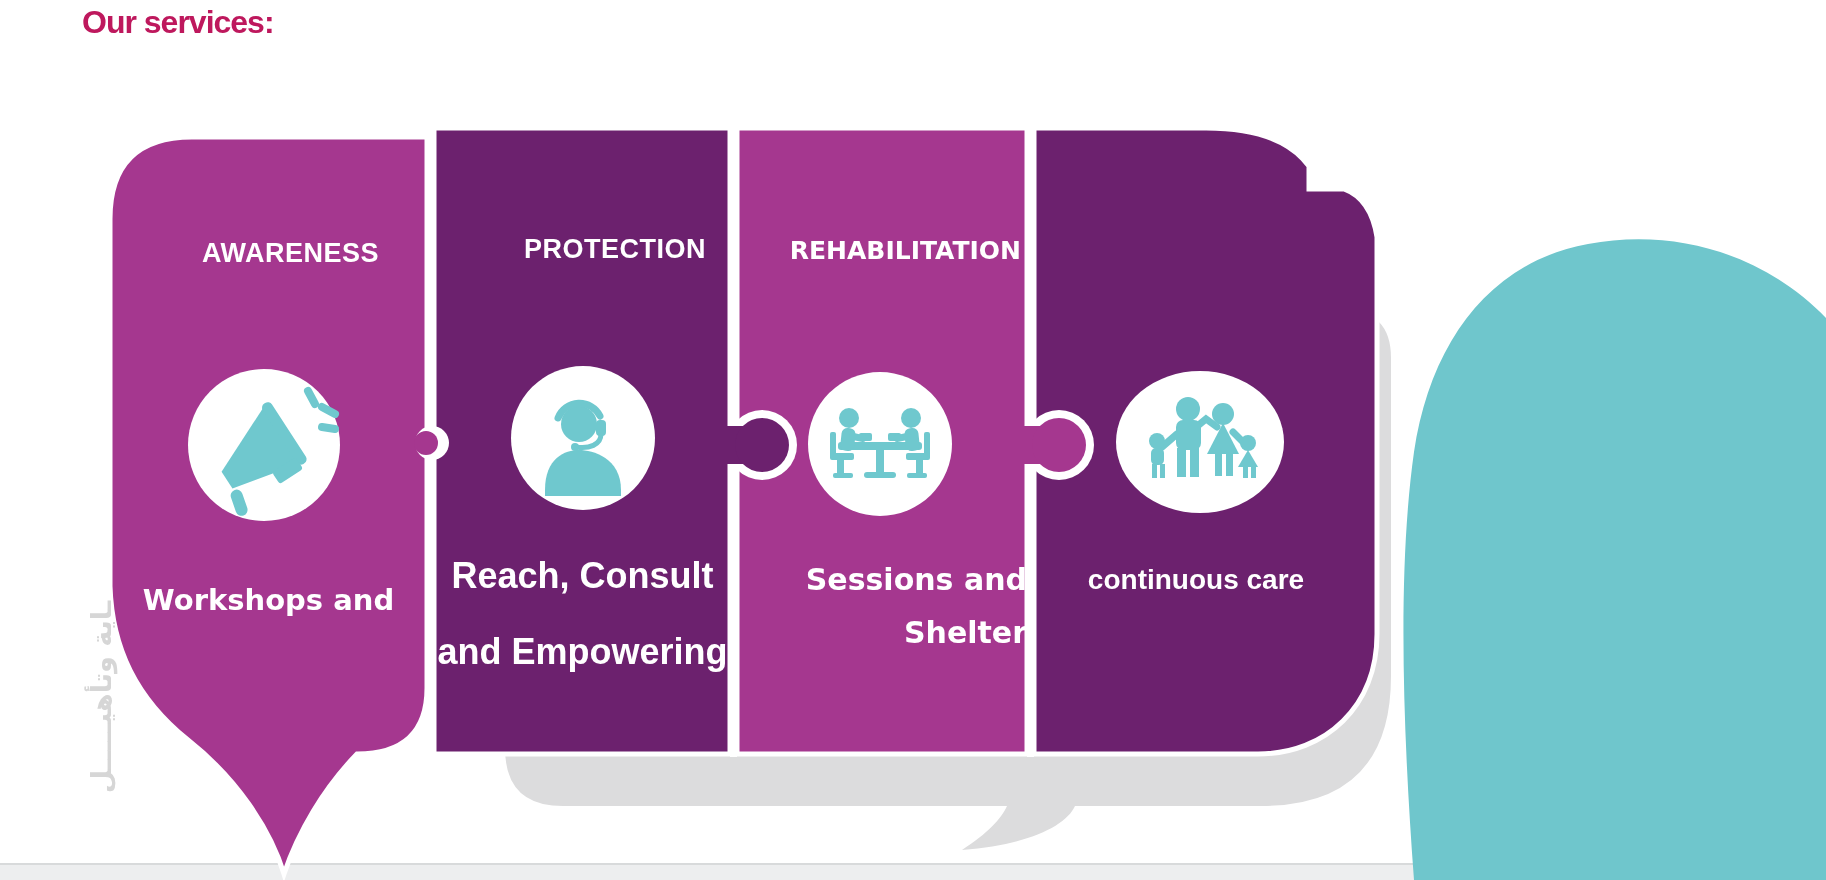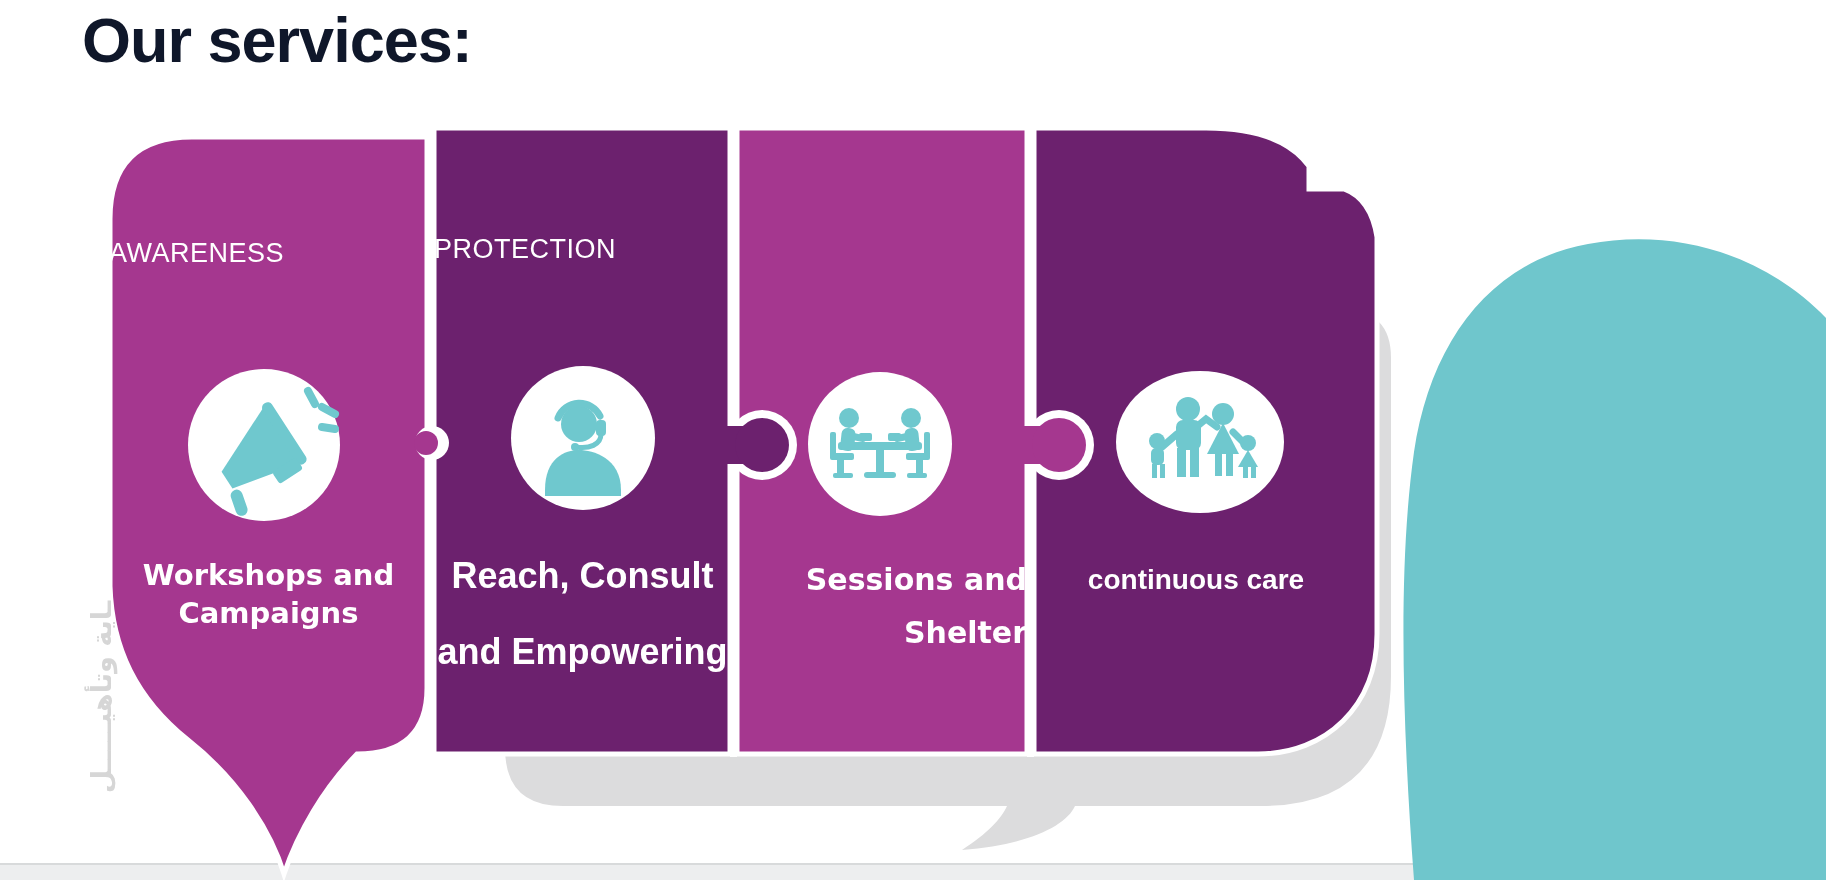--- a/index.html
+++ b/index.html
@@ -1,22 +1,22 @@
 <!DOCTYPE html>
 <html><head>
 <meta charset="utf-8">
 <style>
   html,body{margin:0;padding:0;background:#fff;}
   #canvas{position:relative;width:1826px;height:880px;overflow:hidden;
           font-family:"Liberation Sans",sans-serif;background:#fff;}
   #art{position:absolute;left:0;top:0;}
   .abs{position:absolute;}
-  .page-title{font-size:63px;font-weight:bold;color:#0f172a;letter-spacing:-1px;
+  .page-title{font-size:32px;font-weight:bold;color:#be185d;letter-spacing:-1px;
               font-family:"Liberation Sans",sans-serif;}
-  .panel-header{color:#fff;font-weight:normal;font-size:27px;text-align:left;
+  .panel-header{color:#fff;font-weight:bold;font-size:27px;text-align:right;
                 letter-spacing:.5px;white-space:nowrap;}
   .hdr-round{font-family:"DejaVu Sans",sans-serif;font-size:25px;letter-spacing:0;}
   .panel-desc{color:#fff;font-weight:bold;text-align:center;white-space:nowrap;}
   .desc-round{font-family:"DejaVu Sans",sans-serif;}
   .desc-plain{font-family:"Liberation Sans",sans-serif;}
   .watermark{color:#D6D6D6;font-size:27px;font-weight:bold;text-align:center;
              font-family:"DejaVu Sans",sans-serif;direction:rtl;
              transform:rotate(-90deg);}
 </style>
 </head>
@@ -136,24 +136,24 @@
       <path d="M 50 4 L 40 21 H 60 Z"></path>
       <rect x="45" y="21" width="5" height="11"></rect>
       <rect x="53" y="21" width="5" height="11"></rect>
     </g>
   </svg>
 
   <div class="abs page-title" style="left:82px;top:4px;width:500px;">Our services:</div>
 
   <div class="abs panel-header" style="left:109px;top:238px;width:270px;">AWARENESS</div>
   <div class="abs panel-header" style="left:434px;top:234px;width:272px;">PROTECTION</div>
+  <div class="abs panel-header hdr-round" style="left:737px;top:236px;width:284px;">REHABILITATION</div>
 
-  <div class="abs panel-desc desc-round" style="left:110px;top:556px;width:317px;font-size:29px;line-height:38px;">
+  <div class="abs panel-desc desc-round" style="left:110px;top:581px;width:317px;font-size:29px;line-height:38px;">
     <div>Workshops and</div>
-    <div>Campaigns</div>
   </div>
   <div class="abs panel-desc desc-plain" style="left:434px;top:538px;width:297px;font-size:36px;line-height:76px;">
     <div>Reach, Consult</div>
     <div>and Empowering</div>
   </div>
   <div class="abs panel-desc desc-round" style="left:737px;top:553px;width:290px;font-size:30px;line-height:53px;text-align:right;">
     <div>Sessions and</div>
     <div>Shelter</div>
   </div>
   <div class="abs panel-desc desc-plain" style="left:1034px;top:549px;width:324px;font-size:28px;line-height:62px;">

